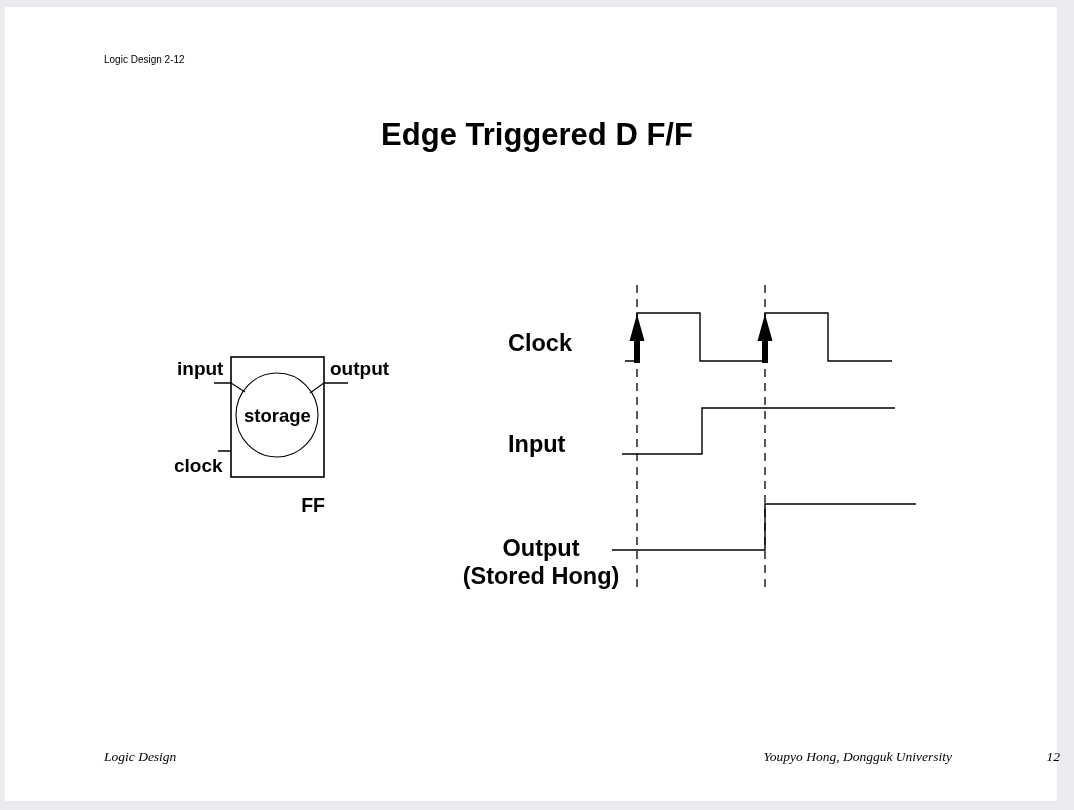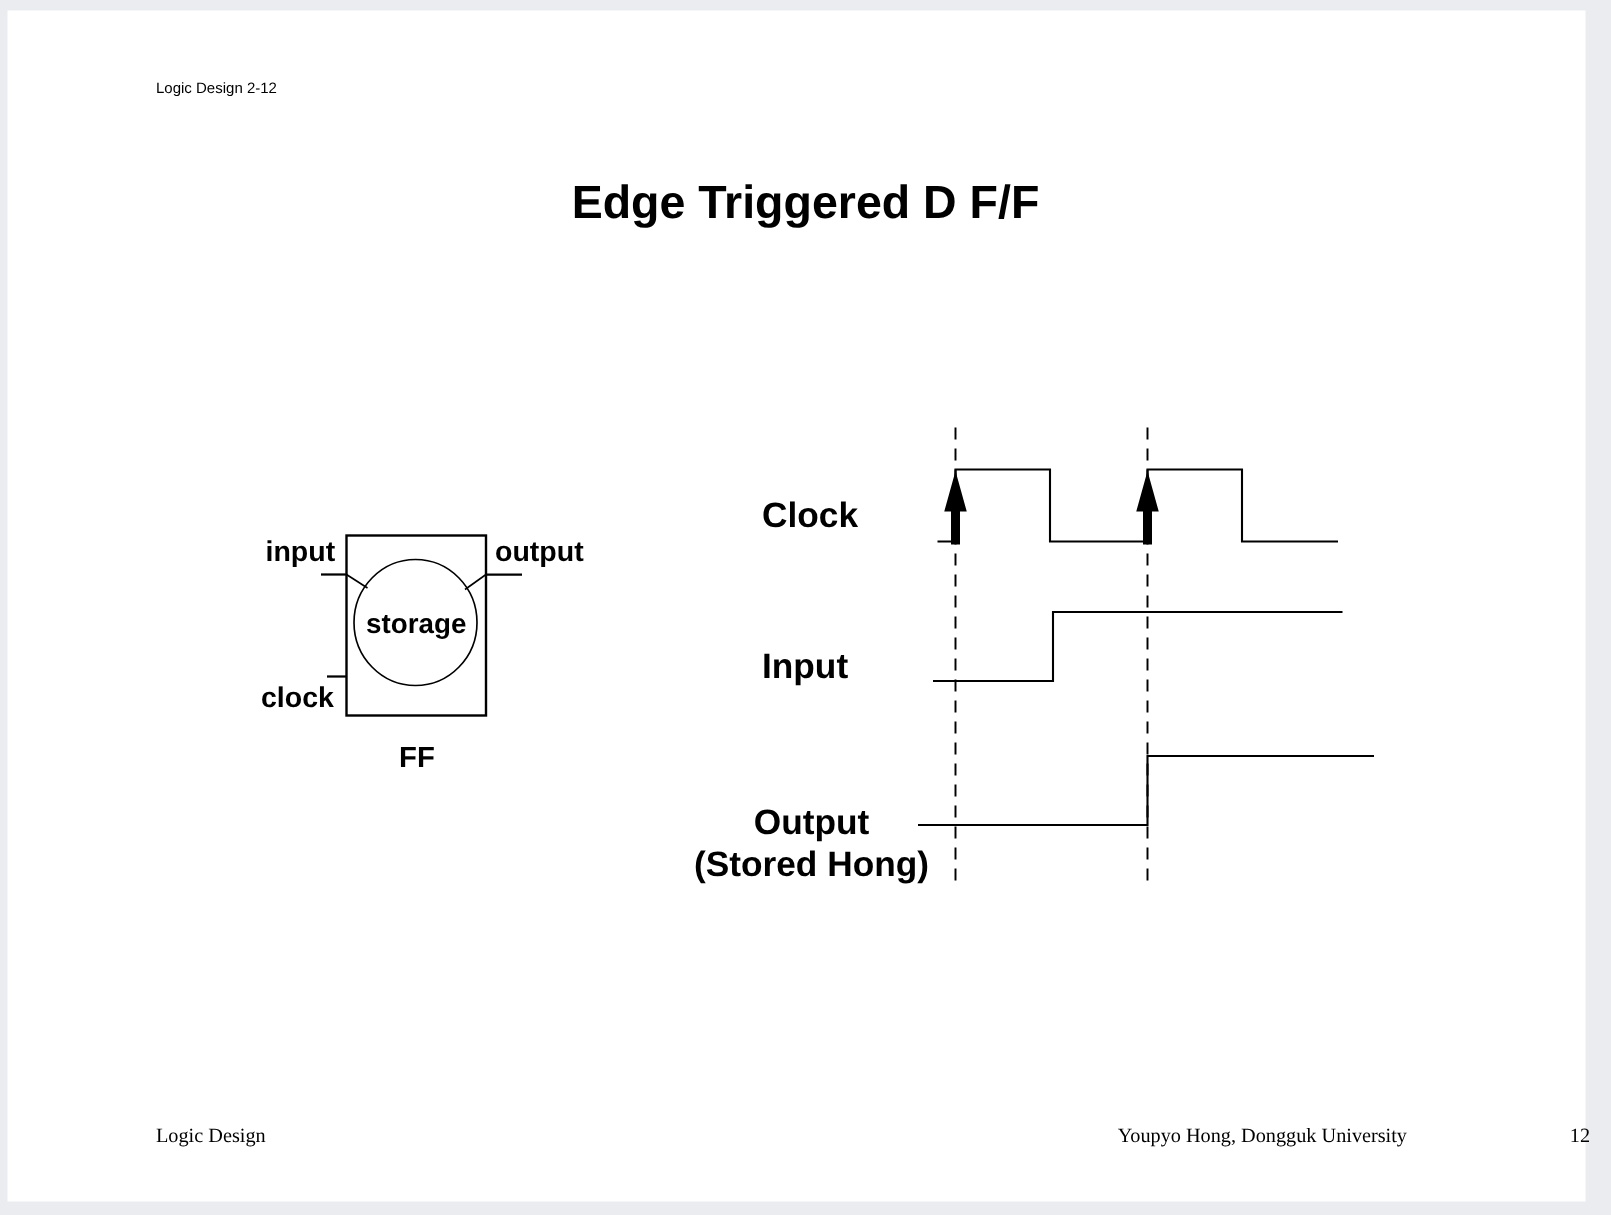--- a/index.html
+++ b/index.html
@@ -30,37 +30,37 @@
   .ff-label { font-size: 19px; font-weight: bold; }
   .ff-input-label  { left: 177px; top: 359px; }
   .ff-output-label { left: 330px; top: 359px; }
   .ff-clock-label  { left: 174px; top: 456px; }
   .ff-storage-label {
     left: 229px; top: 407px; width: 97px;
     text-align: center; font-size: 18.5px; font-weight: bold;
   }
   .ff-name-label {
     left: 231px; top: 496px; width: 94px;
-    text-align: center; font-size: 19.5px; font-weight: bold;
+    text-align: right; font-size: 19.5px; font-weight: bold;
   }
   .sig-label { font-size: 23.5px; font-weight: bold; }
   .sig-clock-label { left: 508px; top: 332px; }
   .sig-input-label { left: 508px; top: 433px; }
   .sig-output-label {
     left: 454px; top: 534px; width: 174px;
     text-align: center; font-size: 23.5px; font-weight: bold;
     line-height: 28px;
   }
   .footer-label {
     font-family: "Liberation Serif", serif;
-    font-size: 13.5px; top: 750px;
+    font-size: 13.5px; top: 750px; font-style: italic;
   }
   .footer-left   { left: 104px; }
   .footer-center { left: 0; width: 1060px; text-align: right; }
-  .footer-right  { right: 136px; }
+  .footer-right  { right: 122px; }
   svg.overlay {
     position: absolute; left: 0; top: 0;
     width: 1074px; height: 810px;
   }
 </style>
 </head>
 <body>
 
 <div class="page"></div>
 

